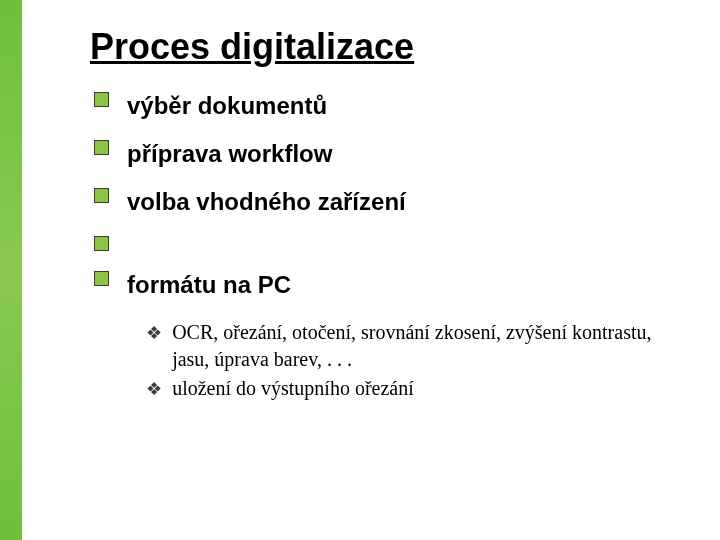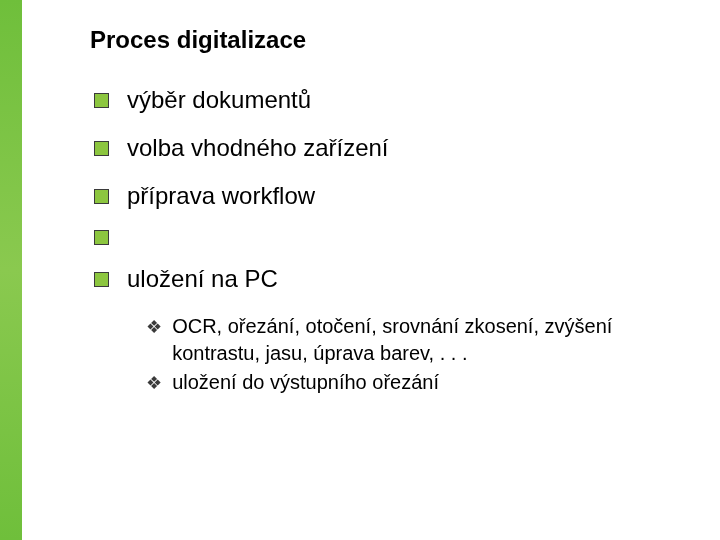--- a/index.html
+++ b/index.html
@@ -20,31 +20,33 @@
     height: 540px;
     background: linear-gradient(to bottom, #6fbf3b 0%, #8ac94f 50%, #6fbf3b 100%);
   }
   .content {
     position: absolute;
     left: 90px;
     top: 26px;
     right: 40px;
   }
   .title {
-    font-size: 24px;
+    font-size: 36px;
     font-weight: bold;
-    margin-bottom: 32px;
+    margin-bottom: 24px;
+    text-decoration: underline;
   }
   .bullets {
     margin-left: 4px;
   }
   .bullet-row {
     display: flex;
-    align-items: center;
+    align-items: flex-start;
     margin-bottom: 20px;
+    font-weight: bold;
   }
   .bullet-row:last-of-type {
     margin-bottom: 8px;
   }
   .sq-bullet {
     width: 13px;
     height: 13px;
     background: #8cc63f;
     border: 1px solid #3a3a3a;
     margin-right: 18px;
@@ -66,55 +68,56 @@
   .diamond {
     font-size: 18px;
     color: #3a3a3a;
     margin-right: 10px;
     flex: 0 0 auto;
     margin-top: 2px;
   }
   .sub-text {
     font-size: 20px;
     max-width: 480px;
+    font-family: Liberation Serif, serif;
   }
 </style>
 </head>
 <body>
 
 <div class="left-stripe"></div>
 
 <div class="content">
 
   <div class="title">Proces digitalizace</div>
 
   <div class="bullets">
 
     <div class="bullet-row">
       <div class="sq-bullet"></div>
       <div class="bullet-text">výběr dokumentů</div>
     </div>
 
     <div class="bullet-row">
       <div class="sq-bullet"></div>
-      <div class="bullet-text">volba vhodného zařízení</div>
+      <div class="bullet-text">příprava workflow</div>
     </div>
 
     <div class="bullet-row">
       <div class="sq-bullet"></div>
-      <div class="bullet-text">příprava workflow</div>
+      <div class="bullet-text">volba vhodného zařízení</div>
     </div>
 
     <div class="bullet-row">
       <div class="sq-bullet"></div>
     </div>
 
     <div class="bullet-row">
       <div class="sq-bullet"></div>
-      <div class="bullet-text">uložení na PC</div>
+      <div class="bullet-text">formátu na PC</div>
     </div>
 
     <div class="sublist">
       <div class="sub-row">
         <div class="diamond">❖</div>
         <div class="sub-text">OCR, ořezání, otočení, srovnání zkosení, zvýšení kontrastu, jasu, úprava barev, . . .</div>
       </div>
       <div class="sub-row">
         <div class="diamond">❖</div>
         <div class="sub-text">uložení do výstupního ořezání</div>

